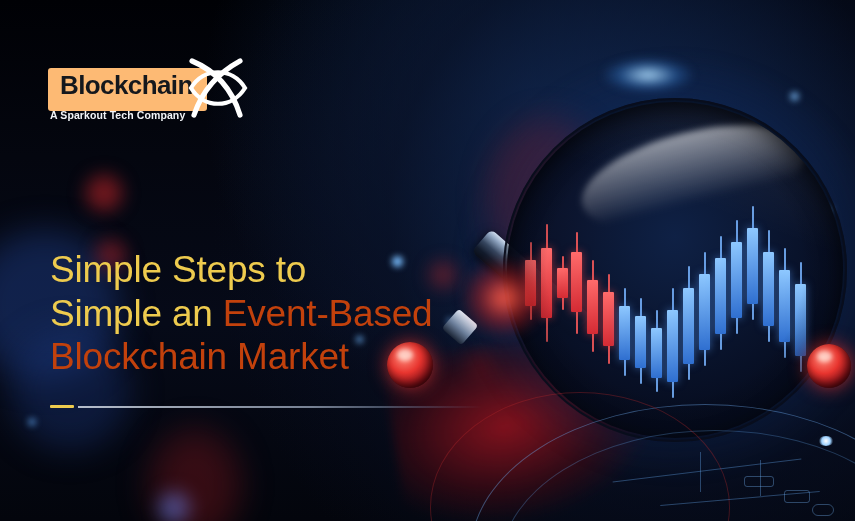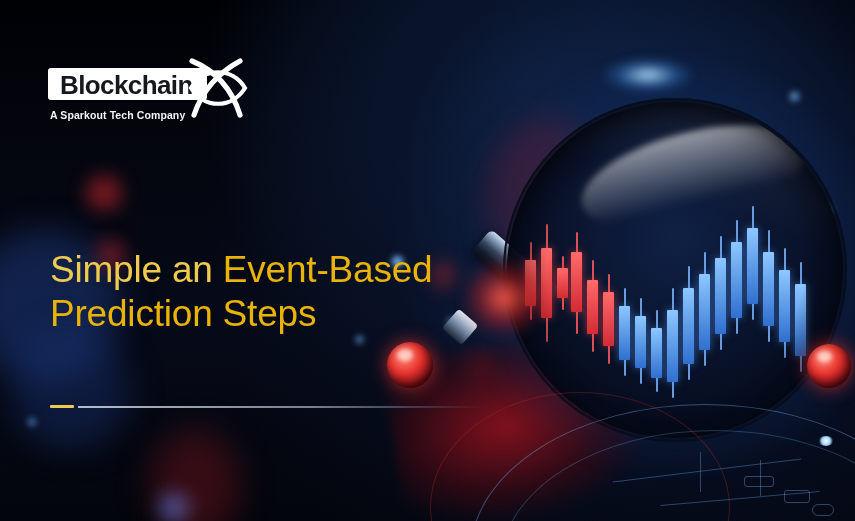--- a/index.html
+++ b/index.html
@@ -176,22 +176,22 @@
   .spark-dot{
     position:absolute; width:9px; height:9px; border-radius:50%;
     background:radial-gradient(circle,#ffffff 0%, #9fd2ff 45%, rgba(60,140,230,0) 75%);
     filter:blur(0.6px);
   }
 
   
   .logo{ position:absolute; left:48px; top:55px; width:200px; height:72px; }
   .logo-plate{
     position:absolute; left:0; top:13px;
-    padding:4px 14px 1px 12px;
-    background:#ffffff;
+    padding:4px 14px 12px 12px;
+    background:#fdba74;
     border-radius:3px;
   }
   .logo-word{
     font-size:26px; font-weight:700; letter-spacing:-0.6px;
     color:#15181d; line-height:1.02; white-space:nowrap;
     font-family:"Liberation Sans", sans-serif;
   }
   .logo-x{ position:absolute; left:140px; top:0px; width:62px; height:66px; }
   .logo-tagline{
     position:absolute; left:2px; top:54px;
@@ -200,21 +200,21 @@
   }
 
   
   .headline{
     position:absolute; left:50px; top:248px; width:470px;
     line-height:1.18;
     letter-spacing:-0.2px;
   }
   .hl-line{ font-size:37px; font-weight:400; white-space:nowrap; }
   .hl-gold{ color:#eecb4e; }
-  .hl-white{ color:#eab308;margin-top:18px; }
+  .hl-white{ color:#c2410c;margin-top:18px; }
 
   .rule{ position:absolute; left:50px; top:405px; height:3px; width:432px; }
   .rule-dash{
     position:absolute; left:0; top:0; width:24px; height:3px;
     background:#eecb4e; border-radius:1px;
   }
   .rule-line{
     position:absolute; left:28px; top:1px; height:1.6px; right:0;
     background:linear-gradient(90deg, rgba(196,204,216,0.92) 0%, rgba(150,162,182,0.78) 58%, rgba(120,140,175,0.30) 86%, rgba(120,140,175,0) 100%);
   }
@@ -365,24 +365,27 @@
           <path d="M52 6 C30 18, 14 36, 6 60"></path>
         </g>
         <path d="M3 33 C16 12, 44 12, 57 33 C44 54, 16 54, 3 33 Z" fill="none" stroke="#ffffff" stroke-width="4.2"></path>
       </svg>
     </div>
     <div class="logo-tagline">A Sparkout Tech Company</div>
   </div>
 
   <div class="headline">
     <div class="hl-line">
+      <span class="hl-gold">Simple Steps to</span>
+    </div>
+    <div class="hl-line">
       <span class="hl-gold">Simple an </span><span class="hl-white">Event-Based</span>
     </div>
     <div class="hl-line">
-      <span class="hl-white">Prediction Steps</span>
+      <span class="hl-white">Blockchain Market</span>
     </div>
   </div>
 
   <div class="rule">
     <div class="rule-dash"></div>
     <div class="rule-line"></div>
   </div>
 
 </div>
 

